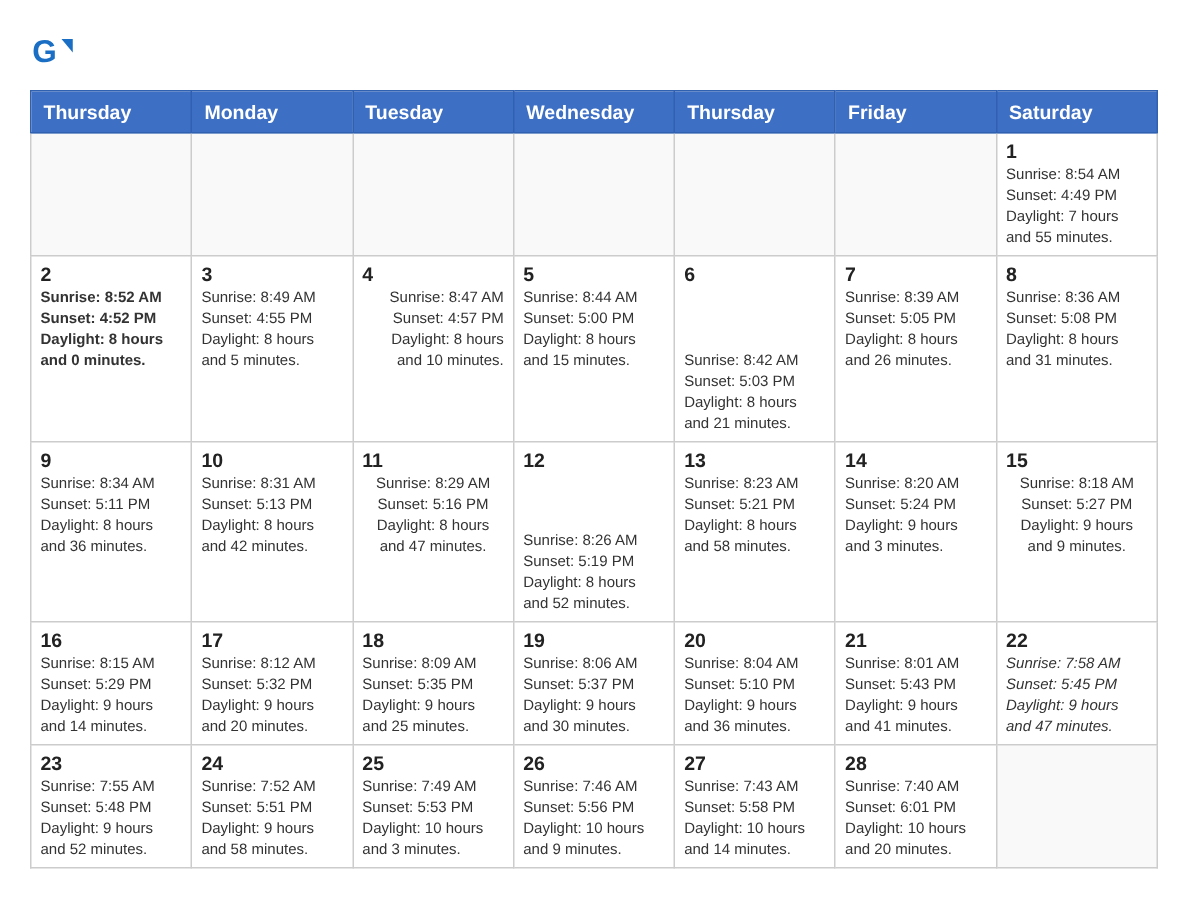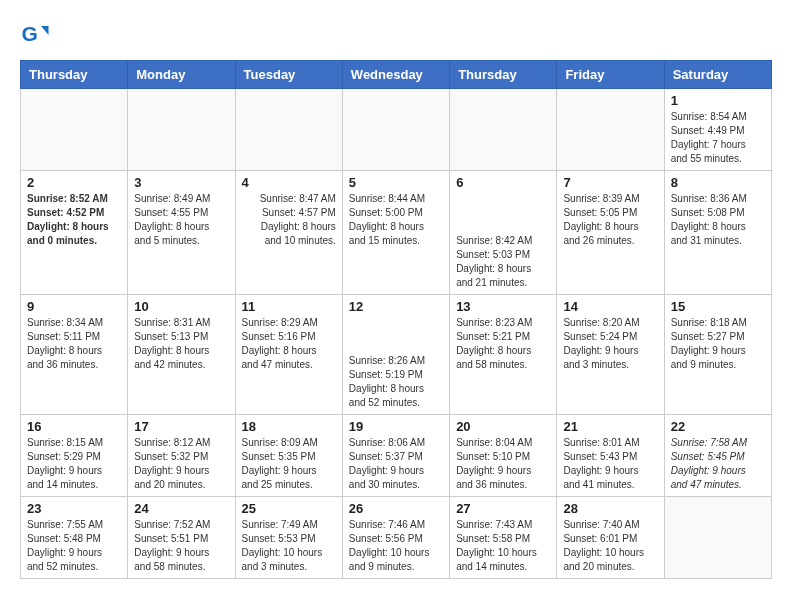--- a/index.html
+++ b/index.html
@@ -194,21 +194,21 @@
         </td>
         <td>
           <span class="day-number">10</span>
           <div class="day-info" style="white-space: pre-line;">Sunrise: 8:31 AM
 Sunset: 5:13 PM
 Daylight: 8 hours
 and 42 minutes.</div>
         </td>
         <td>
           <span class="day-number">11</span>
-          <div class="day-info" style="white-space: pre-line;">Sunrise: 8:29 AM
+          <div class="day-info" style="white-space: pre-line; text-align: center;">Sunrise: 8:29 AM
 Sunset: 5:16 PM
 Daylight: 8 hours
 and 47 minutes.</div>
         </td>
         <td>
           <span class="day-number">12</span>
           <div class="day-info" style="white-space: pre-line; margin-top: 40px;">Sunrise: 8:26 AM
 Sunset: 5:19 PM
 Daylight: 8 hours
 and 52 minutes.</div>
@@ -222,21 +222,21 @@
         </td>
         <td>
           <span class="day-number">14</span>
           <div class="day-info" style="white-space: pre-line;">Sunrise: 8:20 AM
 Sunset: 5:24 PM
 Daylight: 9 hours
 and 3 minutes.</div>
         </td>
         <td>
           <span class="day-number">15</span>
-          <div class="day-info" style="white-space: pre-line;">Sunrise: 8:18 AM
+          <div class="day-info" style="white-space: pre-line; text-align: center;">Sunrise: 8:18 AM
 Sunset: 5:27 PM
 Daylight: 9 hours
 and 9 minutes.</div>
         </td>
       </tr>
       <tr>
         <td>
           <span class="day-number">16</span>
           <div class="day-info" style="white-space: pre-line;">Sunrise: 8:15 AM
 Sunset: 5:29 PM

